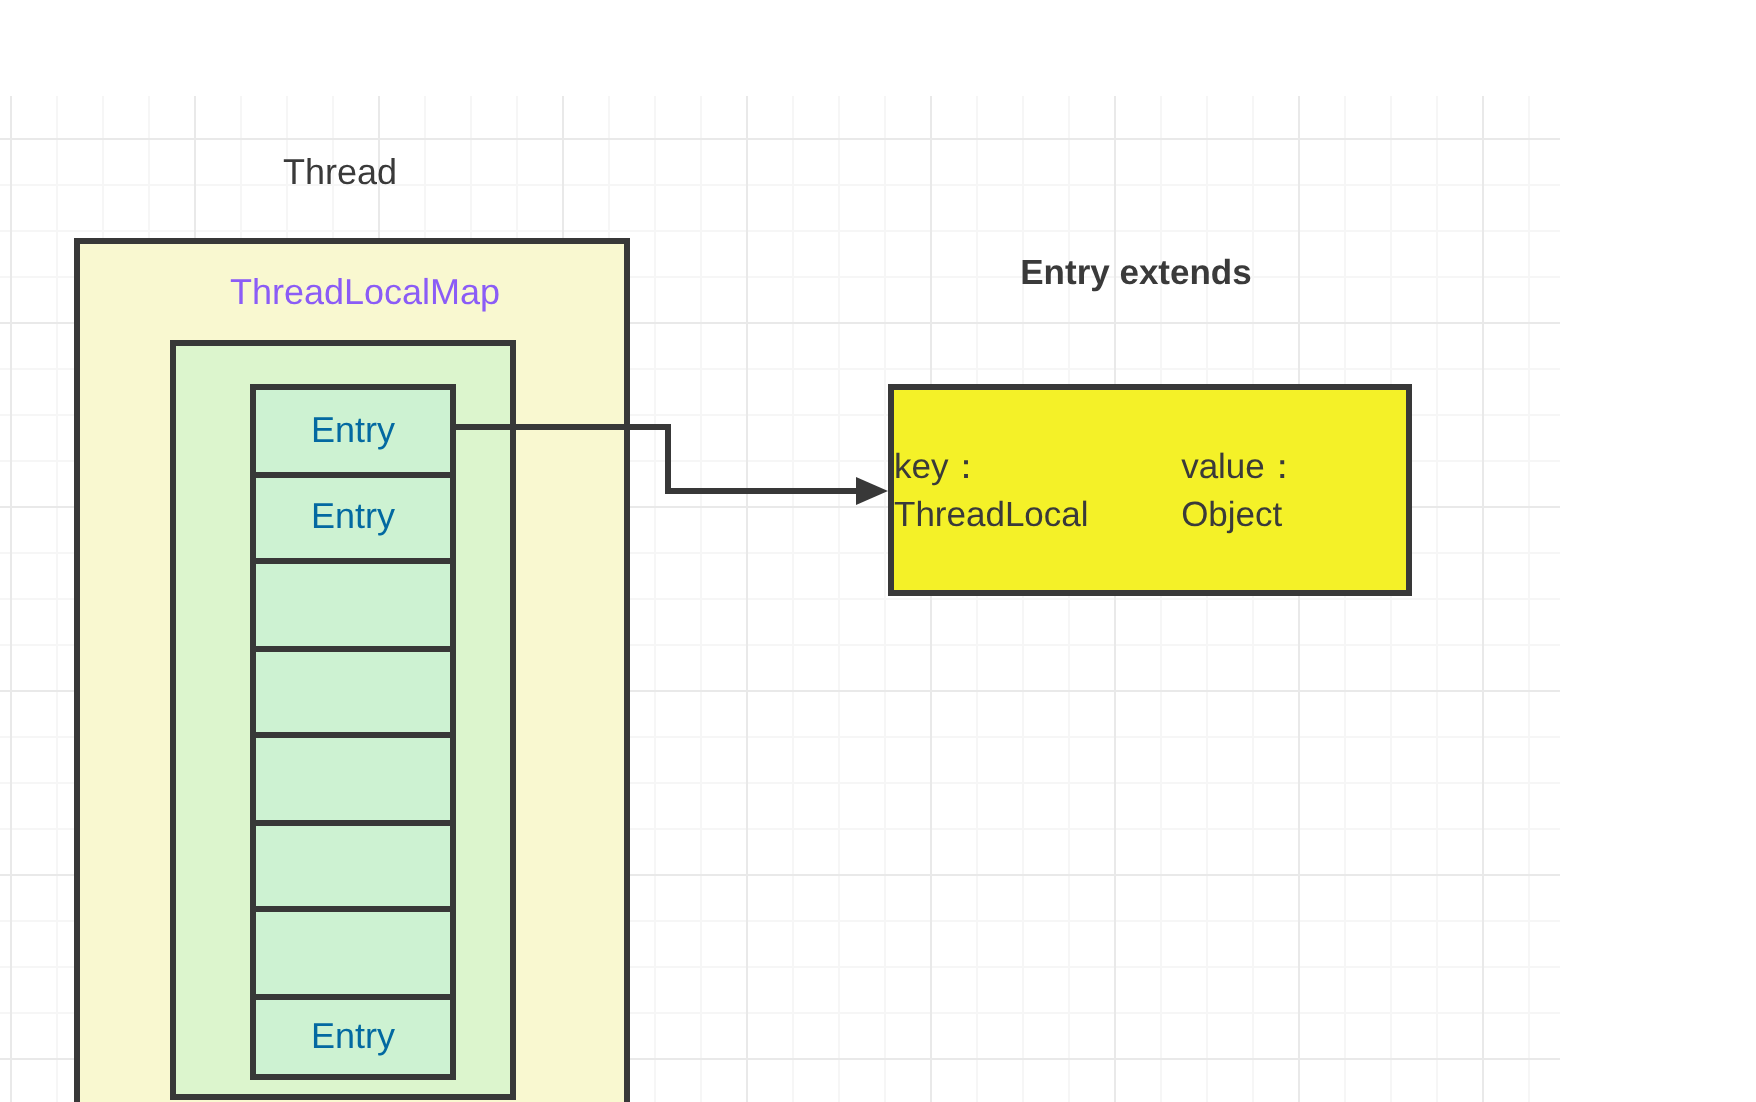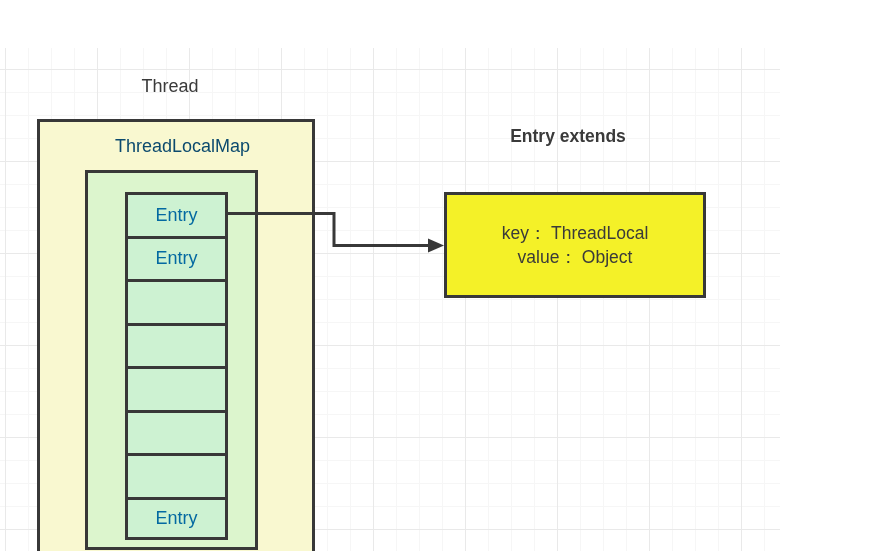--- a/index.html
+++ b/index.html
@@ -42,21 +42,21 @@
     width: 278px;
     height: 457px;
     box-sizing: border-box;
     background: #f9f8d0;
     border: 3px solid #383838;
   }
   .outer-box-title {
     margin-top: 14px;
     text-align: center;
     font-size: 18px;
-    color: #0c4a6e;
+    color: #8b5cf6;
     padding-left: 13px;
   }
 
   .inner-box {
     position: absolute;
     left: 85px;
     top: 122px;
     width: 173px;
     height: 380px;
     box-sizing: border-box;
@@ -109,21 +109,21 @@
   .entry-detail-box {
     position: absolute;
     left: 444px;
     top: 144px;
     width: 262px;
     height: 106px;
     box-sizing: border-box;
     background: #f4f128;
     border: 3px solid #383838;
     display: flex;
-    flex-direction: column;
+    flex-direction: row;
     align-items: center;
     justify-content: center;
     font-size: 17.5px;
     line-height: 24px;
     color: #3a3a3a;
   }
 </style>
 </head>
 <body>
 

